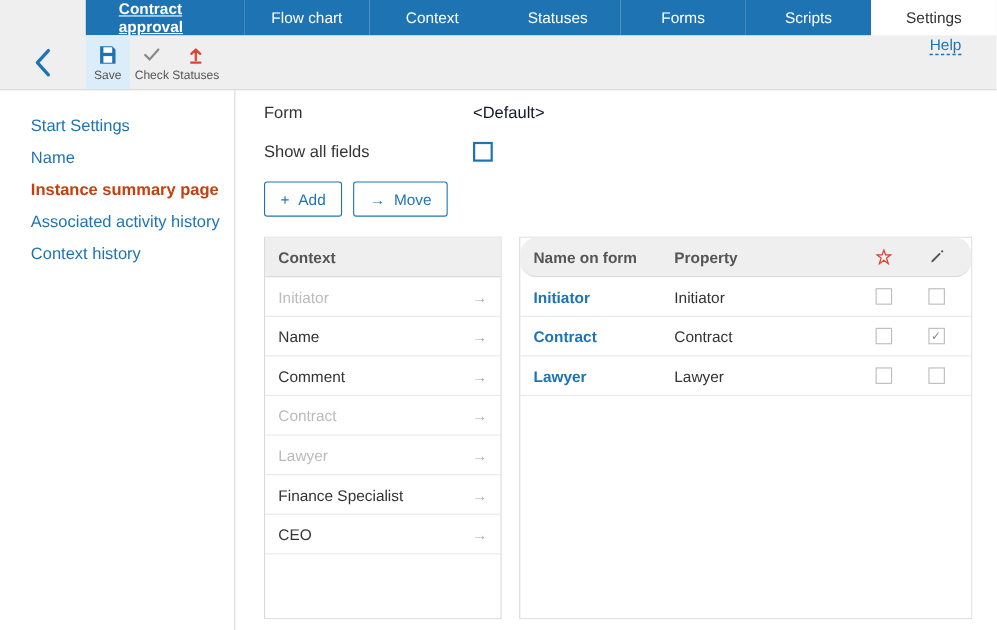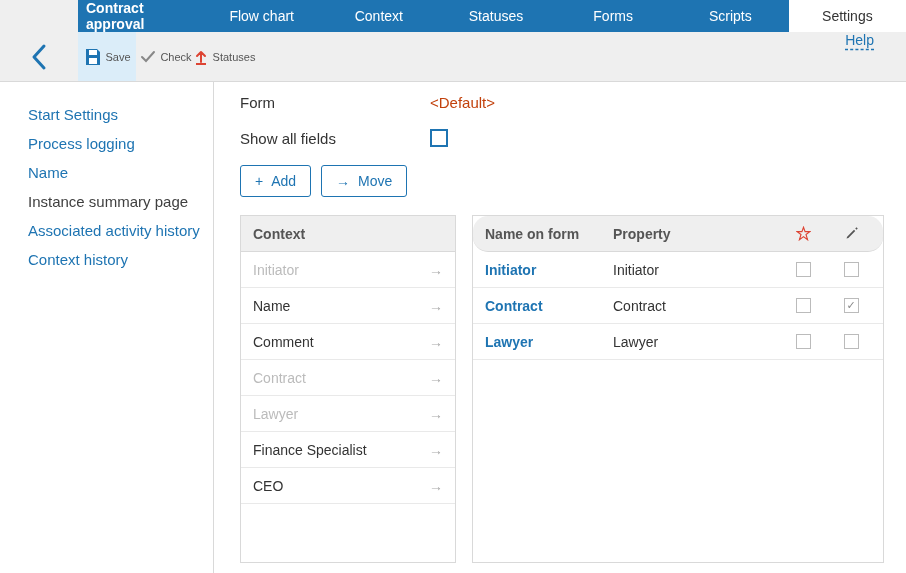--- a/index.html
+++ b/index.html
@@ -1,39 +1,39 @@
 <!DOCTYPE html>
 <html><head>
 <meta charset="utf-8">
 <style>
   * { box-sizing: border-box; margin: 0; padding: 0; }
   body { font-family: Arial, Helvetica, sans-serif; font-size: 14px; color: #333; background: #fff; width: 906px; height: 573px; overflow: hidden; }
   .header-area { background: #efefef; }
   .tabs-row { display: flex; height: 32px; align-items: stretch; }
   .tabs-spacer { width: 78px; background: #efefef; }
   .tab { flex: 1; display: flex; align-items: center; justify-content: center; background: #1e74b2; color: #fff; font-size: 14px; cursor: pointer; }
-  .tab.title { justify-content: flex-start; padding-left: 8px; font-weight: bold; }
+  .tab.title { justify-content: flex-start; padding-left: 30px; font-weight: bold; text-decoration: underline; }
   .tab.settings { background: #fff; color: #333; }
   .toolbar-row { display: flex; height: 50px; align-items: stretch; border-bottom: 1px solid #d9d9d9; }
   .back-area { width: 78px; display: flex; align-items: center; justify-content: center; }
   .back-chev { color: #1e74b2; font-size: 30px; font-weight: 300; cursor: pointer; }
-  .tool-btn { width: 58px; display: flex; flex-direction: row; align-items: center; justify-content: center; cursor: pointer; gap: 2px; }
+  .tool-btn { width: 40px; display: flex; flex-direction: column; align-items: center; justify-content: center; cursor: pointer; gap: 2px; }
   .tool-btn .icon { height: 22px; display: flex; align-items: center; justify-content: center; }
   .tool-btn .lbl { font-size: 11px; color: #555; }
   .tool-btn.save { background: #dbedf9; }
   .help-area { margin-left: auto; display: flex; align-items: flex-start; padding: 0 32px 6px 0; }
   .help-link { color: #1e74b2; text-decoration: underline; text-decoration-style: dashed; text-underline-offset: 4px; cursor: pointer; font-size: 14px; }
   .main { display: flex; height: calc(573px - 82px); }
   .sidebar { width: 214px; padding: 18px 10px 0 28px; border-right: 1px solid #d9d9d9; }
   .side-item { color: #1e74b2; font-size: 15px; padding: 6px 0; cursor: pointer; }
-  .side-item.active { color: #404040; font-weight: normal; }
+  .side-item.active { color: #c2410c; font-weight: bold; }
   .content { flex: 1; padding: 12px 22px 10px 26px; display: flex; flex-direction: column; gap: 18px; overflow: hidden; justify-content: center; }
   .form-row { display: flex; align-items: center; }
   .form-label { width: 190px; color: #333; font-size: 15px; }
-  .form-value { color: #c2410c; font-size: 15px; }
+  .form-value { color: #0f172a; font-size: 15px; }
   .checkbox { width: 18px; height: 18px; border: 2px solid #1e74b2; display: inline-block; cursor: pointer; }
   .btn-row { display: flex; gap: 10px; }
   .btn { border: 1px solid #1e74b2; color: #1e74b2; background: #fff; border-radius: 3px; padding: 7px 14px; font-size: 14px; display: inline-flex; align-items: center; gap: 8px; cursor: pointer; }
   .tables-row { display: flex; gap: 16px; flex: 1; overflow: hidden; }
   .tbl { border: 1px solid #d9d9d9; background: #fff; display: flex; flex-direction: column; }
   .tbl.ctx { width: 216px; }
   .tbl.form { flex: 1; }
   .tbl-head { background: #efefef; border-bottom: 1px solid #d9d9d9; display: flex; align-items: center; height: 36px; font-weight: bold; color: #555; font-size: 14px; }
   .ctx .tbl-head { padding: 0 12px; }
   .ctx-row { display: flex; align-items: center; height: 36px; padding: 0 12px; border-bottom: 1px solid #e9e9e9; color: #333; cursor: pointer; }
@@ -103,21 +103,20 @@
     </div>
     <div class="help-area">
       <span class="help-link">Help</span>
     </div>
   </div>
 </div>
 
 <div class="main">
   <div class="sidebar" id="sidebar">
       <div class="side-item">Start Settings</div>
-      <div class="side-item">Process logging</div>
       <div class="side-item">Name</div>
       <div class="side-item active">Instance summary page</div>
       <div class="side-item">Associated activity history</div>
       <div class="side-item">Context history</div>
     </div>
 
   <div class="content">
     <div class="form-row">
       <span class="form-label">Form</span>
       <span class="form-value">&lt;Default&gt;</span>

